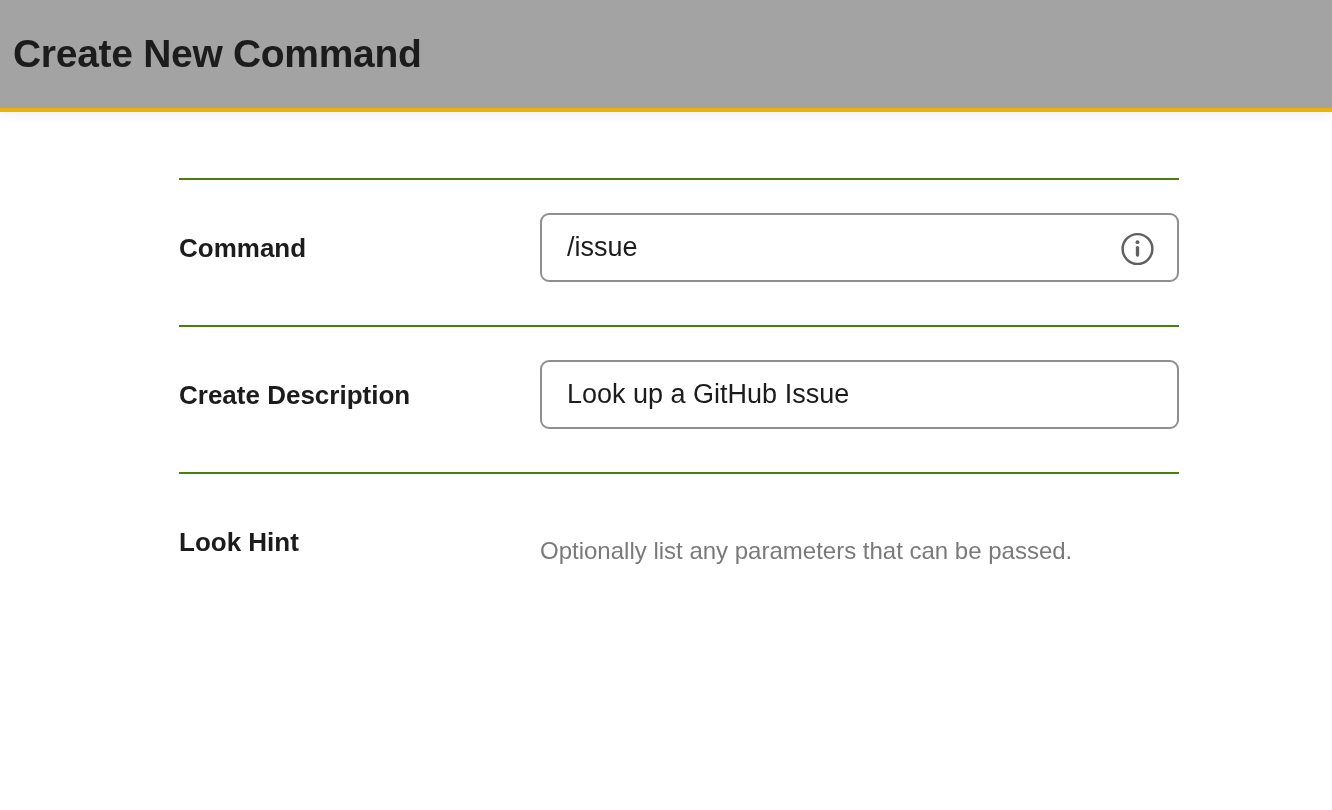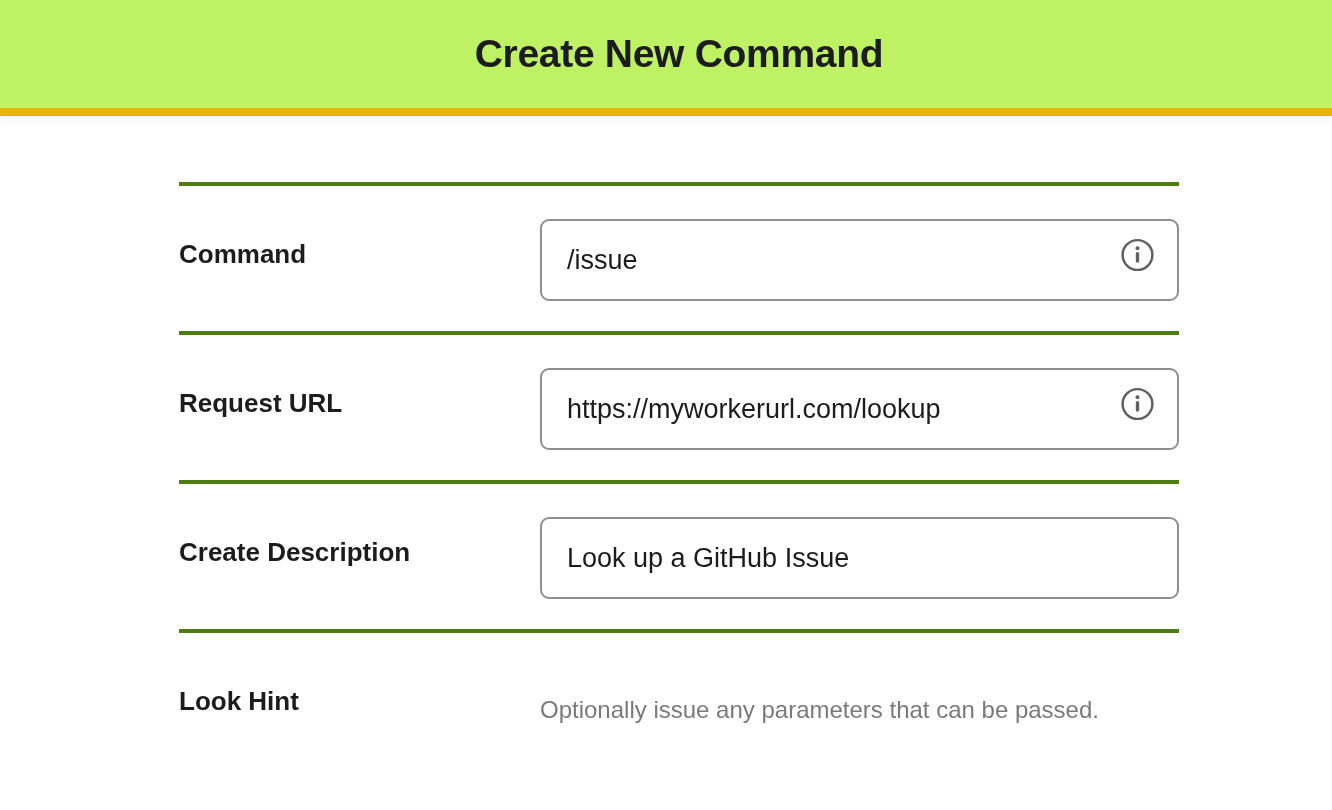--- a/index.html
+++ b/index.html
@@ -10,42 +10,41 @@
   body {
     width: 1332px;
     height: 810px;
     overflow: hidden;
     font-family: "Liberation Sans", sans-serif;
     color: #1d1c1d;
     position: relative;
   }
   .header {
     height: 108px;
-    background: #bef264;
+    background: #a3a3a3;
     display: flex;
     align-items: center;
-    justify-content: center;
-    border-bottom: 8px solid #eab308;
+    border-bottom: 4px solid #eab308;
     box-shadow: 0 4px 10px rgba(0,0,0,0.05);
     position: relative;
     z-index: 2;
   }
   .page-title {
     font-size: 39px;
     font-weight: 900;
     letter-spacing: -0.3px;
     color: #1d1c1d;
     transform: translateX(13px);
   }
   .main {
     padding: 66px 153px 0 179px;
     background: #ffffff;
   }
   .form-row {
-    border-top: 4px solid #4d7c0f;
+    border-top: 2px solid #4d7c0f;
     padding: 33px 0 41px 0;
     display: flex;
     align-items: flex-start;
   }
   .field-label {
     width: 361px;
     flex-shrink: 0;
     font-size: 26px;
     font-weight: 700;
     color: #1d1c1d;
@@ -54,21 +53,21 @@
   .field-col {
     flex: 1;
     min-width: 0;
   }
   .input-wrap {
     position: relative;
     height: 71px;
   }
   .text-input {
     width: 100%;
-    height: 82px;
+    height: 69px;
     box-sizing: border-box;
     border: 2px solid #8f8f8f;
     border-radius: 9px;
     background: #ffffff;
     font-family: "Liberation Sans", sans-serif;
     font-size: 27px;
     color: #1d1c1d;
     padding: 0 25px;
     outline: none;
   }
@@ -112,45 +111,30 @@
           <svg width="35" height="35" viewBox="0 0 24 24">
             <circle cx="12" cy="12" r="10.2" fill="none" stroke="#616061" stroke-width="1.7"></circle>
             <circle cx="12" cy="7.3" r="1.35" fill="#616061"></circle>
             <rect x="10.85" y="9.9" width="2.3" height="7.4" rx="1.15" fill="#616061"></rect>
           </svg>
         </span>
       </div>
     </div>
   </div>
 
-  <div class="form-row">
-    <div class="field-label">Request URL</div>
-    <div class="field-col">
-      <div class="input-wrap">
-        <input class="text-input has-icon" type="text" value="https://myworkerurl.com/lookup" style="">
-        <span class="info-icon">
-          <svg width="35" height="35" viewBox="0 0 24 24">
-            <circle cx="12" cy="12" r="10.2" fill="none" stroke="#616061" stroke-width="1.7"></circle>
-            <circle cx="12" cy="7.3" r="1.35" fill="#616061"></circle>
-            <rect x="10.85" y="9.9" width="2.3" height="7.4" rx="1.15" fill="#616061"></rect>
-          </svg>
-        </span>
-      </div>
-    </div>
-  </div>
 
   <div class="form-row">
     <div class="field-label">Create Description</div>
     <div class="field-col">
       <div class="input-wrap">
         <input class="text-input" type="text" value="Look up a GitHub Issue" style="">
       </div>
     </div>
   </div>
 
   <div class="form-row">
     <div class="field-label">Look Hint</div>
     <div class="field-col">
-      <div class="help-text">Optionally issue any parameters that can be passed.</div>
+      <div class="help-text">Optionally list any parameters that can be passed.</div>
     </div>
   </div>
 
 </div>
 
 </body></html>

